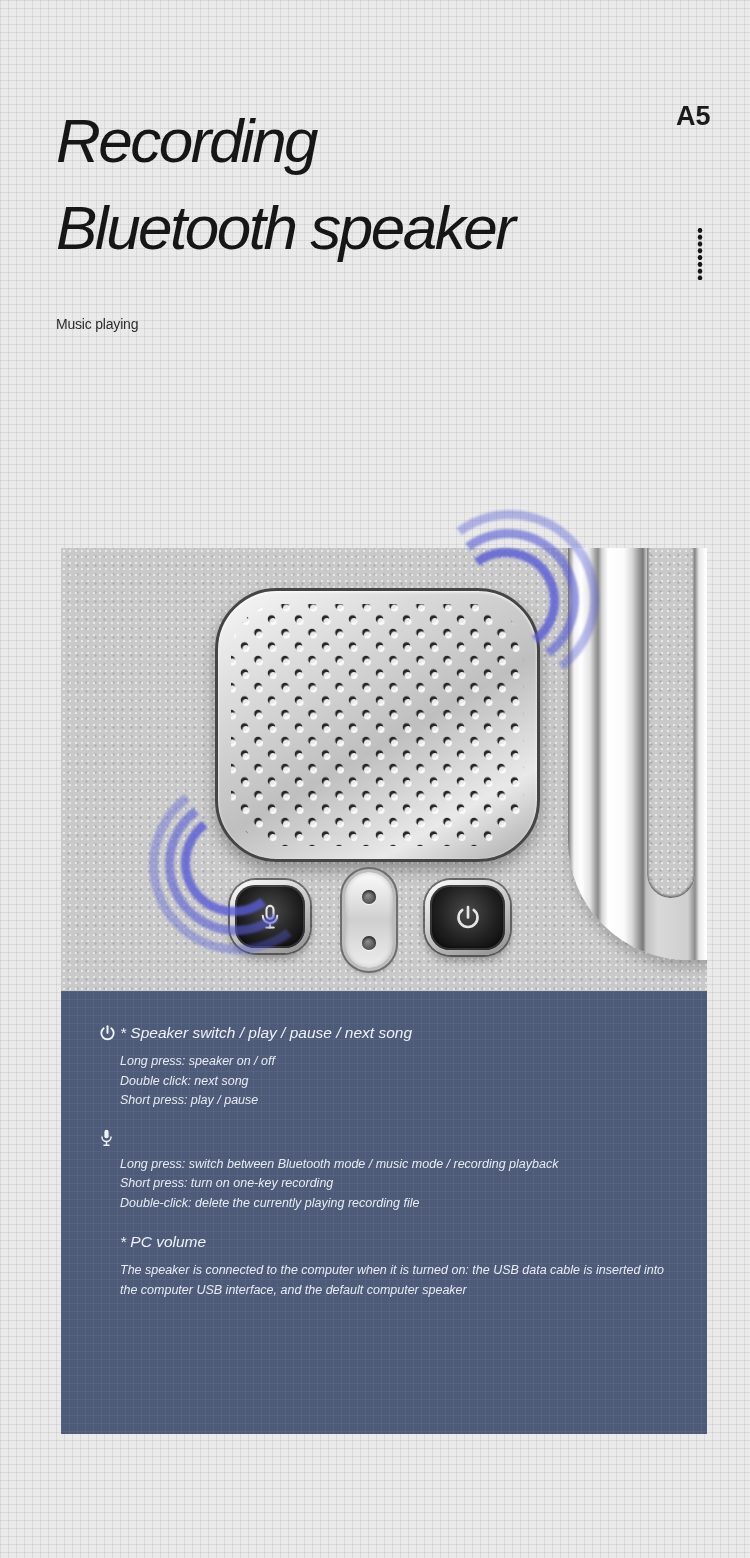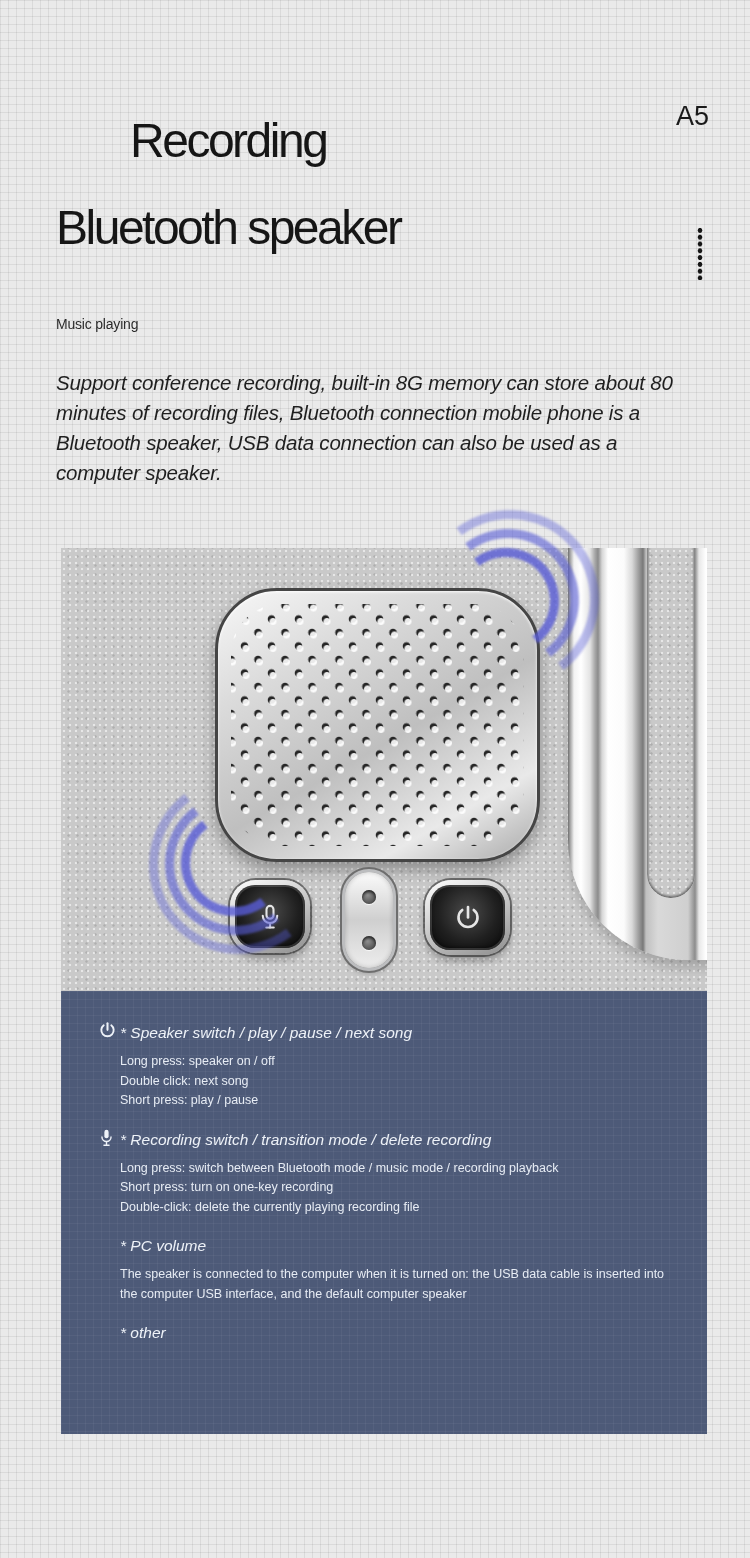--- a/index.html
+++ b/index.html
@@ -13,27 +13,27 @@
     background-color:var(--page-bg,#eaeaea);
     background-image:
       linear-gradient(rgba(0,0,0,.065) 1px, transparent 1px),
       linear-gradient(90deg, rgba(0,0,0,.065) 1px, transparent 1px);
     background-size:8px 8px;
   }
 
   
   .model{
     position:absolute; left:676px; top:101px;
-    font-size:27px; font-weight:400; color:#1a1a1a; letter-spacing:0;text-align:right;
+    font-size:27px; font-weight:700; color:#1a1a1a; letter-spacing:0;text-align:right;
   }
   .title{
     position:absolute; left:56px; top:97px;
-    font-weight:400;
-    font-size:48px; line-height:87px; letter-spacing:-2.5px;
-    color:#161616; white-space:nowrap;text-align:center;
+    font-style:italic; font-weight:400;
+    font-size:62px; line-height:87px; letter-spacing:-2.5px;
+    color:#161616; white-space:nowrap;
   }
   .dots{
     position:absolute; left:697px; top:227px; width:6px; height:53px;
     background-image:radial-gradient(circle, #151515 2.1px, transparent 2.7px);
     background-size:6px 6.8px; background-position:center top;
   }
   .eyebrow{
     position:absolute; left:56px; top:316px;
     font-size:14px; font-weight:400; color:#2b2b2b; letter-spacing:-0.2px;
   }
@@ -135,49 +135,48 @@
     position:absolute; left:61px; top:991px; width:646px; height:443px;
     background-color:var(--panel-bg,#4d5a78);
     background-image:
       linear-gradient(rgba(255,255,255,.045) 1px, transparent 1px),
       linear-gradient(90deg, rgba(255,255,255,.045) 1px, transparent 1px);
     background-size:8px 8px;
     padding:30px 28px 0 37px;
     color:var(--panel-text,#edf1f7);
   }
   .feat{ margin-bottom:17px; }
-  .feat-head{ display:flex; align-items:flex-start; margin-bottom:7px; }
+  .feat-head{ display:flex; align-items:center; margin-bottom:7px; }
   .ficon{ width:22px; flex:none; display:flex; align-items:center; }
   .ftitle{
     font-style:italic; font-size:15.5px; line-height:24px; letter-spacing:0;
     color:#eef2f8;
   }
   .fbody{
     margin-left:22px; width:560px;
-    font-size:12.5px; line-height:19.5px;
+    font-style:italic; font-size:12.5px; line-height:19.5px;
     color:#e7ecf4;
   }
   svg{ display:block; }
 </style>
 </head>
 <body>
 
 <div class="page">
 
   <div class="model">A5</div>
 
   <div class="title">
     <div>Recording</div>
     <div>Bluetooth speaker</div>
   </div>
   <div class="dots"></div>
 
   <div class="eyebrow">Music playing</div>
 
-  <p class="desc">Support conference recording, built-in 8G memory can store about 80 minutes of recording files, Bluetooth connection mobile phone is a Bluetooth speaker, USB data connection can also be used as a computer speaker.</p>
 
   <div class="photo">
     <div class="handle">
       <div class="handle-gap"></div>
     </div>
     <div class="grille">
       <div class="grille-holes"></div>
     </div>
 
     <div class="pbtn pbtn-left">
@@ -241,40 +240,35 @@
     <div class="feat">
       <div class="feat-head">
         <span class="ficon">
           <svg width="17" height="20" viewBox="0 0 24 26">
             <rect x="9" y="1.5" width="6" height="12" rx="3" fill="#eef2f8"></rect>
             <path d="M5.6 11.5a6.4 6.4 0 0 0 12.8 0" fill="none" stroke="#eef2f8" stroke-width="2" stroke-linecap="round"></path>
             <path d="M12 18.2v4" stroke="#eef2f8" stroke-width="2" stroke-linecap="round"></path>
             <path d="M8.4 23.2h7.2" stroke="#eef2f8" stroke-width="2" stroke-linecap="round"></path>
           </svg>
         </span>
-        <span class="ftitle">* Recording switch / transition mode / delete recording</span>
       </div>
       <div class="fbody">
         <div>Long press: switch between Bluetooth mode / music mode / recording playback</div>
         <div>Short press: turn on one-key recording</div>
         <div>Double-click: delete the currently playing recording file</div>
       </div>
     </div>
 
     <div class="feat">
       <div class="feat-head">
         <span class="ficon"></span>
         <span class="ftitle">* PC volume</span>
       </div>
       <div class="fbody">
         <div>The speaker is connected to the computer when it is turned on: the USB data cable is inserted into the computer USB interface, and the default computer speaker</div>
       </div>
     </div>
 
     <div class="feat">
-      <div class="feat-head">
-        <span class="ficon"></span>
-        <span class="ftitle">* other</span>
-      </div>
     </div>
 
   </div>
 </div>
 
 </body></html>

